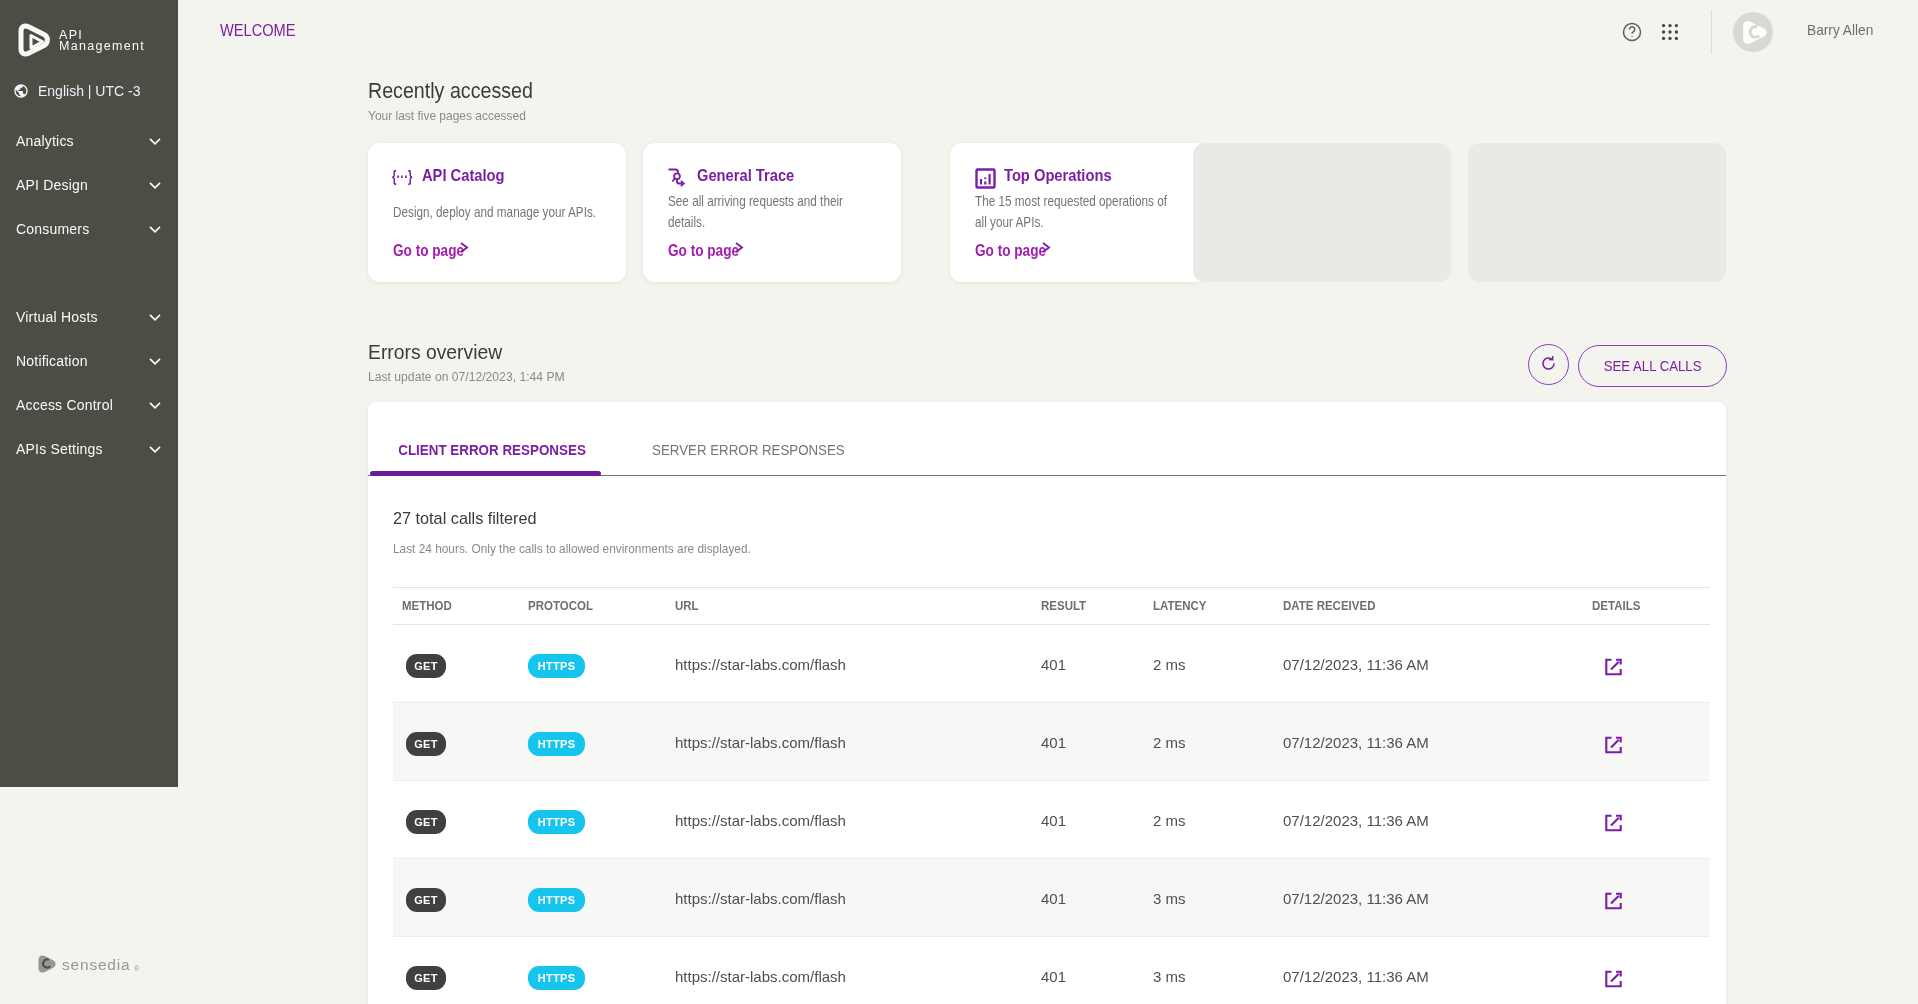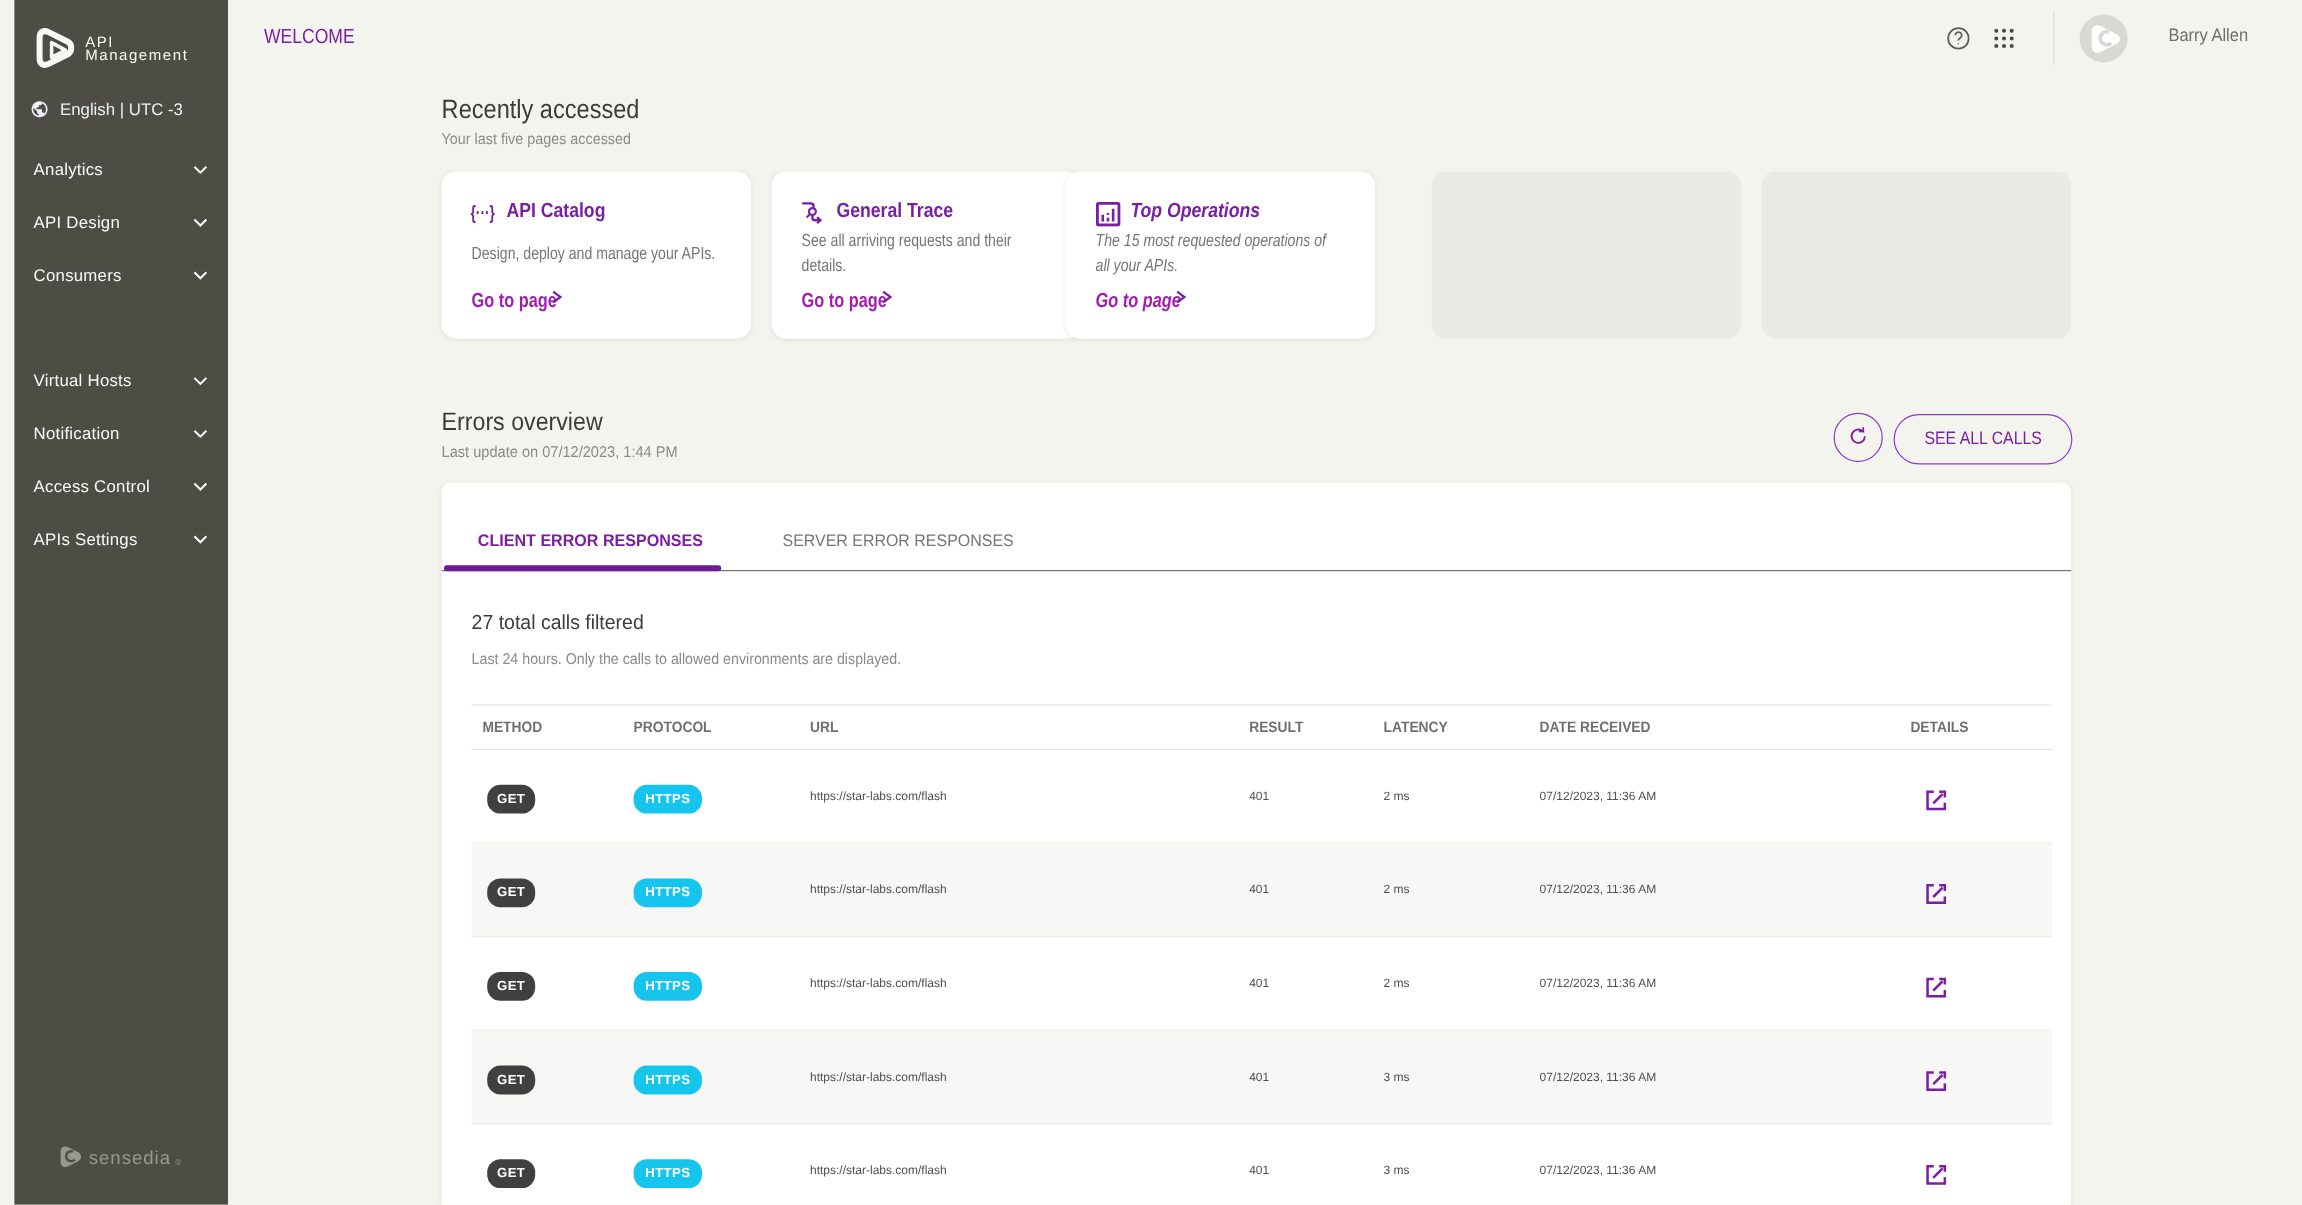--- a/index.html
+++ b/index.html
@@ -1,21 +1,21 @@
 <!DOCTYPE html>
 <html><head>
 <meta charset="utf-8">
 <style>
   * { margin:0; padding:0; box-sizing:border-box; }
   html,body { width:1918px; height:1004px; overflow:hidden; }
   body { font-family:"Liberation Sans", sans-serif; background:#f4f4ee; position:relative; }
   .abs { position:absolute; }
 
   
-  .sidebar { position:absolute; left:12px; top:0; width:178px; height:1004px; background:#4e4d45; }
+  .sidebar { position:absolute; left:0; top:0; width:178px; height:787px; background:#4e4d45; }
   .logo-txt { position:absolute; left:59px; top:30px; color:#fbfbfa; font-size:12.5px; letter-spacing:1.3px; line-height:10.5px; }
   .lang { position:absolute; left:38px; top:83px; color:#eef0f8; font-size:14px; }
   .nav-item { position:absolute; left:0; width:178px; height:44px; }
   .nav-item span { position:absolute; left:16px; top:50%; transform:translateY(-50%); color:#fafafa; font-size:14px; letter-spacing:0.2px; }
   .nav-item svg { position:absolute; left:145px; top:50%; transform:translateY(-50%); }
   .sfoot { position:absolute; left:34px; top:952px; }
 
   
   .welcome { position:absolute; left:220px; top:21px; color:#7b1fa2; font-size:17px; letter-spacing:0; transform:scaleX(0.86); transform-origin:left center; }
   .barry { position:absolute; left:1807px; top:21px; color:#6e6e6e; font-size:15px; transform:scaleX(0.915); transform-origin:left center; }
@@ -52,21 +52,21 @@
   .tabline { position:absolute; left:2px; top:69px; width:231px; height:5px; background:#6a1b9a; border-radius:3px; }
 
   .calls-h { position:absolute; left:25px; top:107px; color:#3b3b3b; font-size:17px; transform:scaleX(0.955); transform-origin:left top; }
   .calls-s { position:absolute; left:25px; top:139px; color:#8a8a8a; font-size:13px; transform:scaleX(0.912); transform-origin:left top; }
 
   .tbl { position:absolute; left:25px; top:185px; width:1317px; }
   .thead { position:absolute; top:0; height:38px; width:1317px; border-top:1px solid #e3e3df; border-bottom:1px solid #e3e3df; }
   .th { position:absolute; top:50%; transform:translateY(-50%) scaleX(0.92); transform-origin:left center; color:#6f6f6f; font-size:12.5px; font-weight:700; }
   .row { position:absolute; width:1317px; height:78px; border-bottom:1px solid #ececea; }
   .row.alt { background:#f7f7f5; }
-  .cell { position:absolute; top:50%; transform:translateY(-50%); color:#4f4f4f; font-size:10px; }
+  .cell { position:absolute; top:50%; transform:translateY(-50%); color:#4f4f4f; font-size:15px; }
   .badge { position:absolute; top:calc(50% + 2px); transform:translateY(-50%); height:24px; border-radius:11px; color:#fff; font-size:11px; font-weight:700; text-align:center; line-height:24px; letter-spacing:0.3px; }
   .bget { left:13px; width:40px; background:#404040; }
   .bhttps { left:135px; width:57px; background:#16c5ee; }
   .licon { position:absolute; left:1211px; top:calc(50% + 3px); transform:translateY(-50%); width:19px; height:19px; }
 
   
   .c1 { left:9px; } .c2 { left:135px; } .c3 { left:282px; } .c4 { left:648px; }
   .c5 { left:760px; } .c6 { left:890px; } .c7 { left:1199px; }
 </style>
 </head>
@@ -188,21 +188,21 @@
   </svg>
   <div class="ttl">General Trace</div>
   <div class="desc">See all arriving requests and their<br>details.</div>
   <div class="goto"><span>Go to page</span>
     <svg width="13" height="13" viewBox="0 0 13 13" fill="none" stroke="#7b1fa2" stroke-width="1.9">
         <path d="M4 2 L10 6.5 L4 11"></path>
       </svg>
   </div>
 </div>
 
-<div class="card" style="left:888px;font-style:italic;">
+<div class="card" style="left:950px;">
   <svg class="cicon" width="21" height="21" viewBox="0 0 21 21" fill="none" stroke="#7b1fa2">
     <rect x="1.5" y="1.5" width="18" height="18" rx="1" stroke-width="2.4"></rect>
     <path d="M6 11 V16.5" stroke-width="2.2"></path>
     <path d="M10.3 13.5 V16.5" stroke-width="2.2"></path>
     <path d="M10.3 9.5 V11" stroke-width="2.2"></path>
     <path d="M14.6 6 V16.5" stroke-width="2.2"></path>
   </svg>
   <div class="ttl">Top Operations</div>
   <div class="desc">The 15 most requested operations of<br>all your APIs.</div>
   <div class="goto"><span>Go to page</span>

